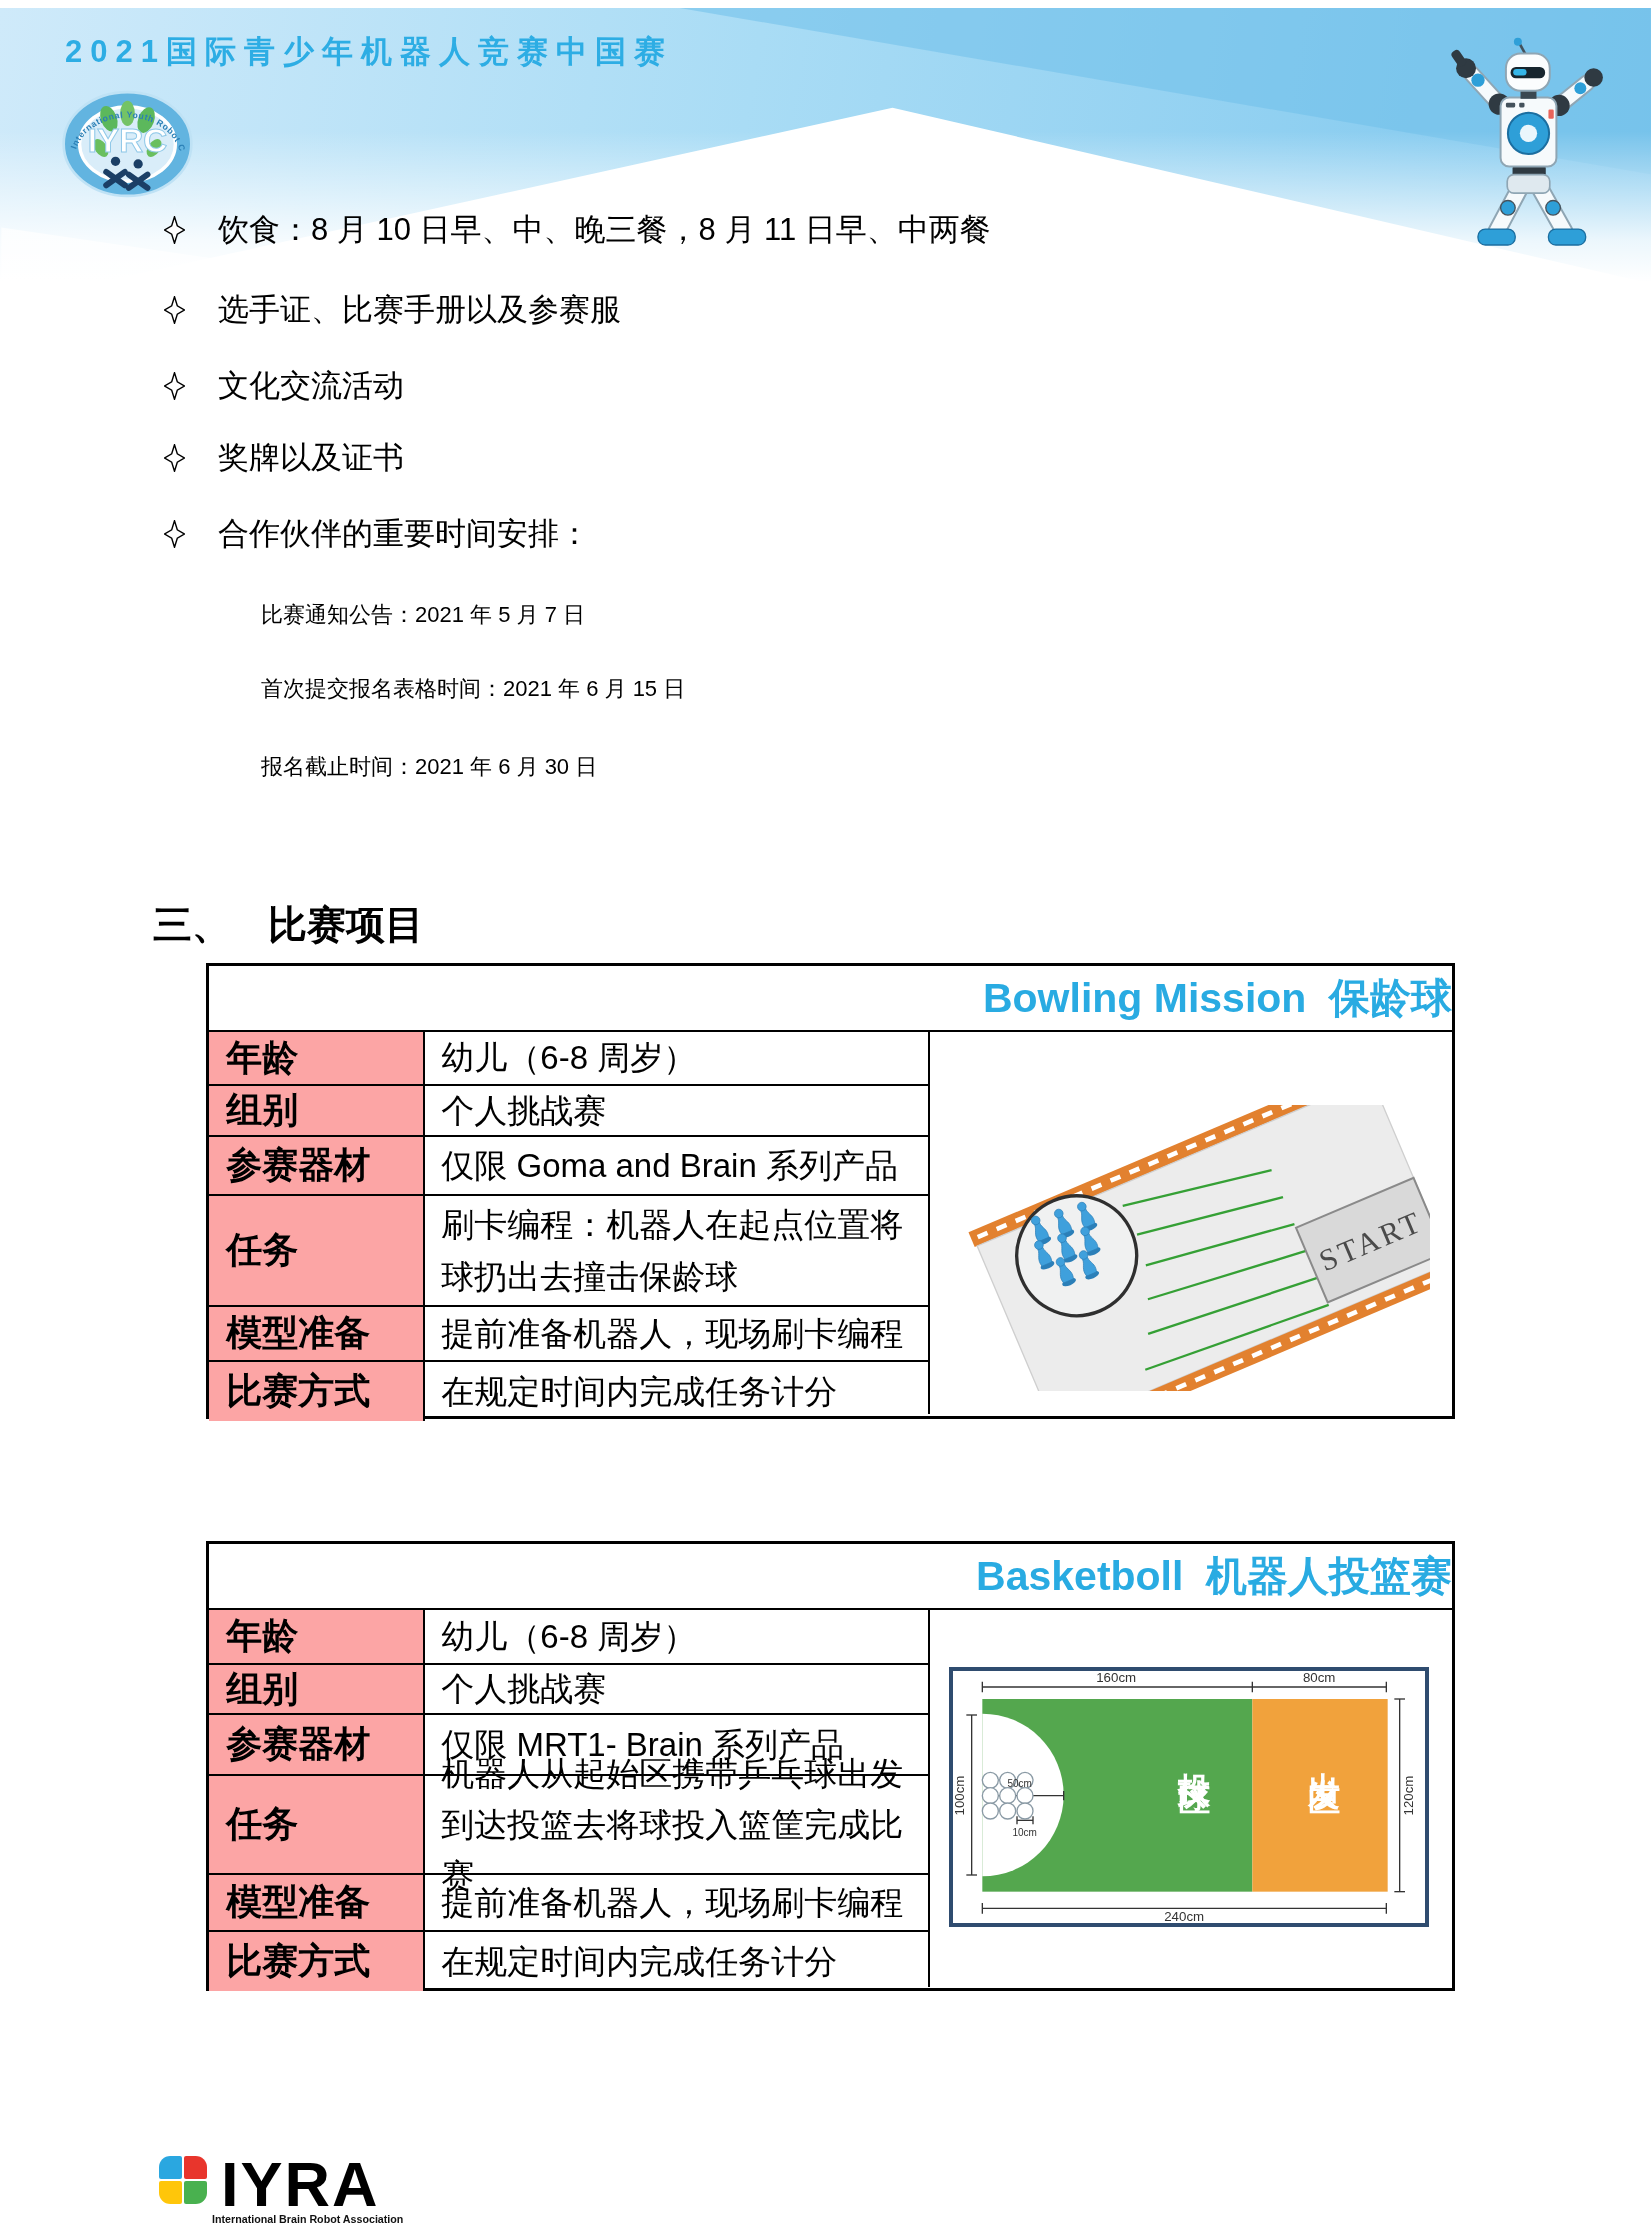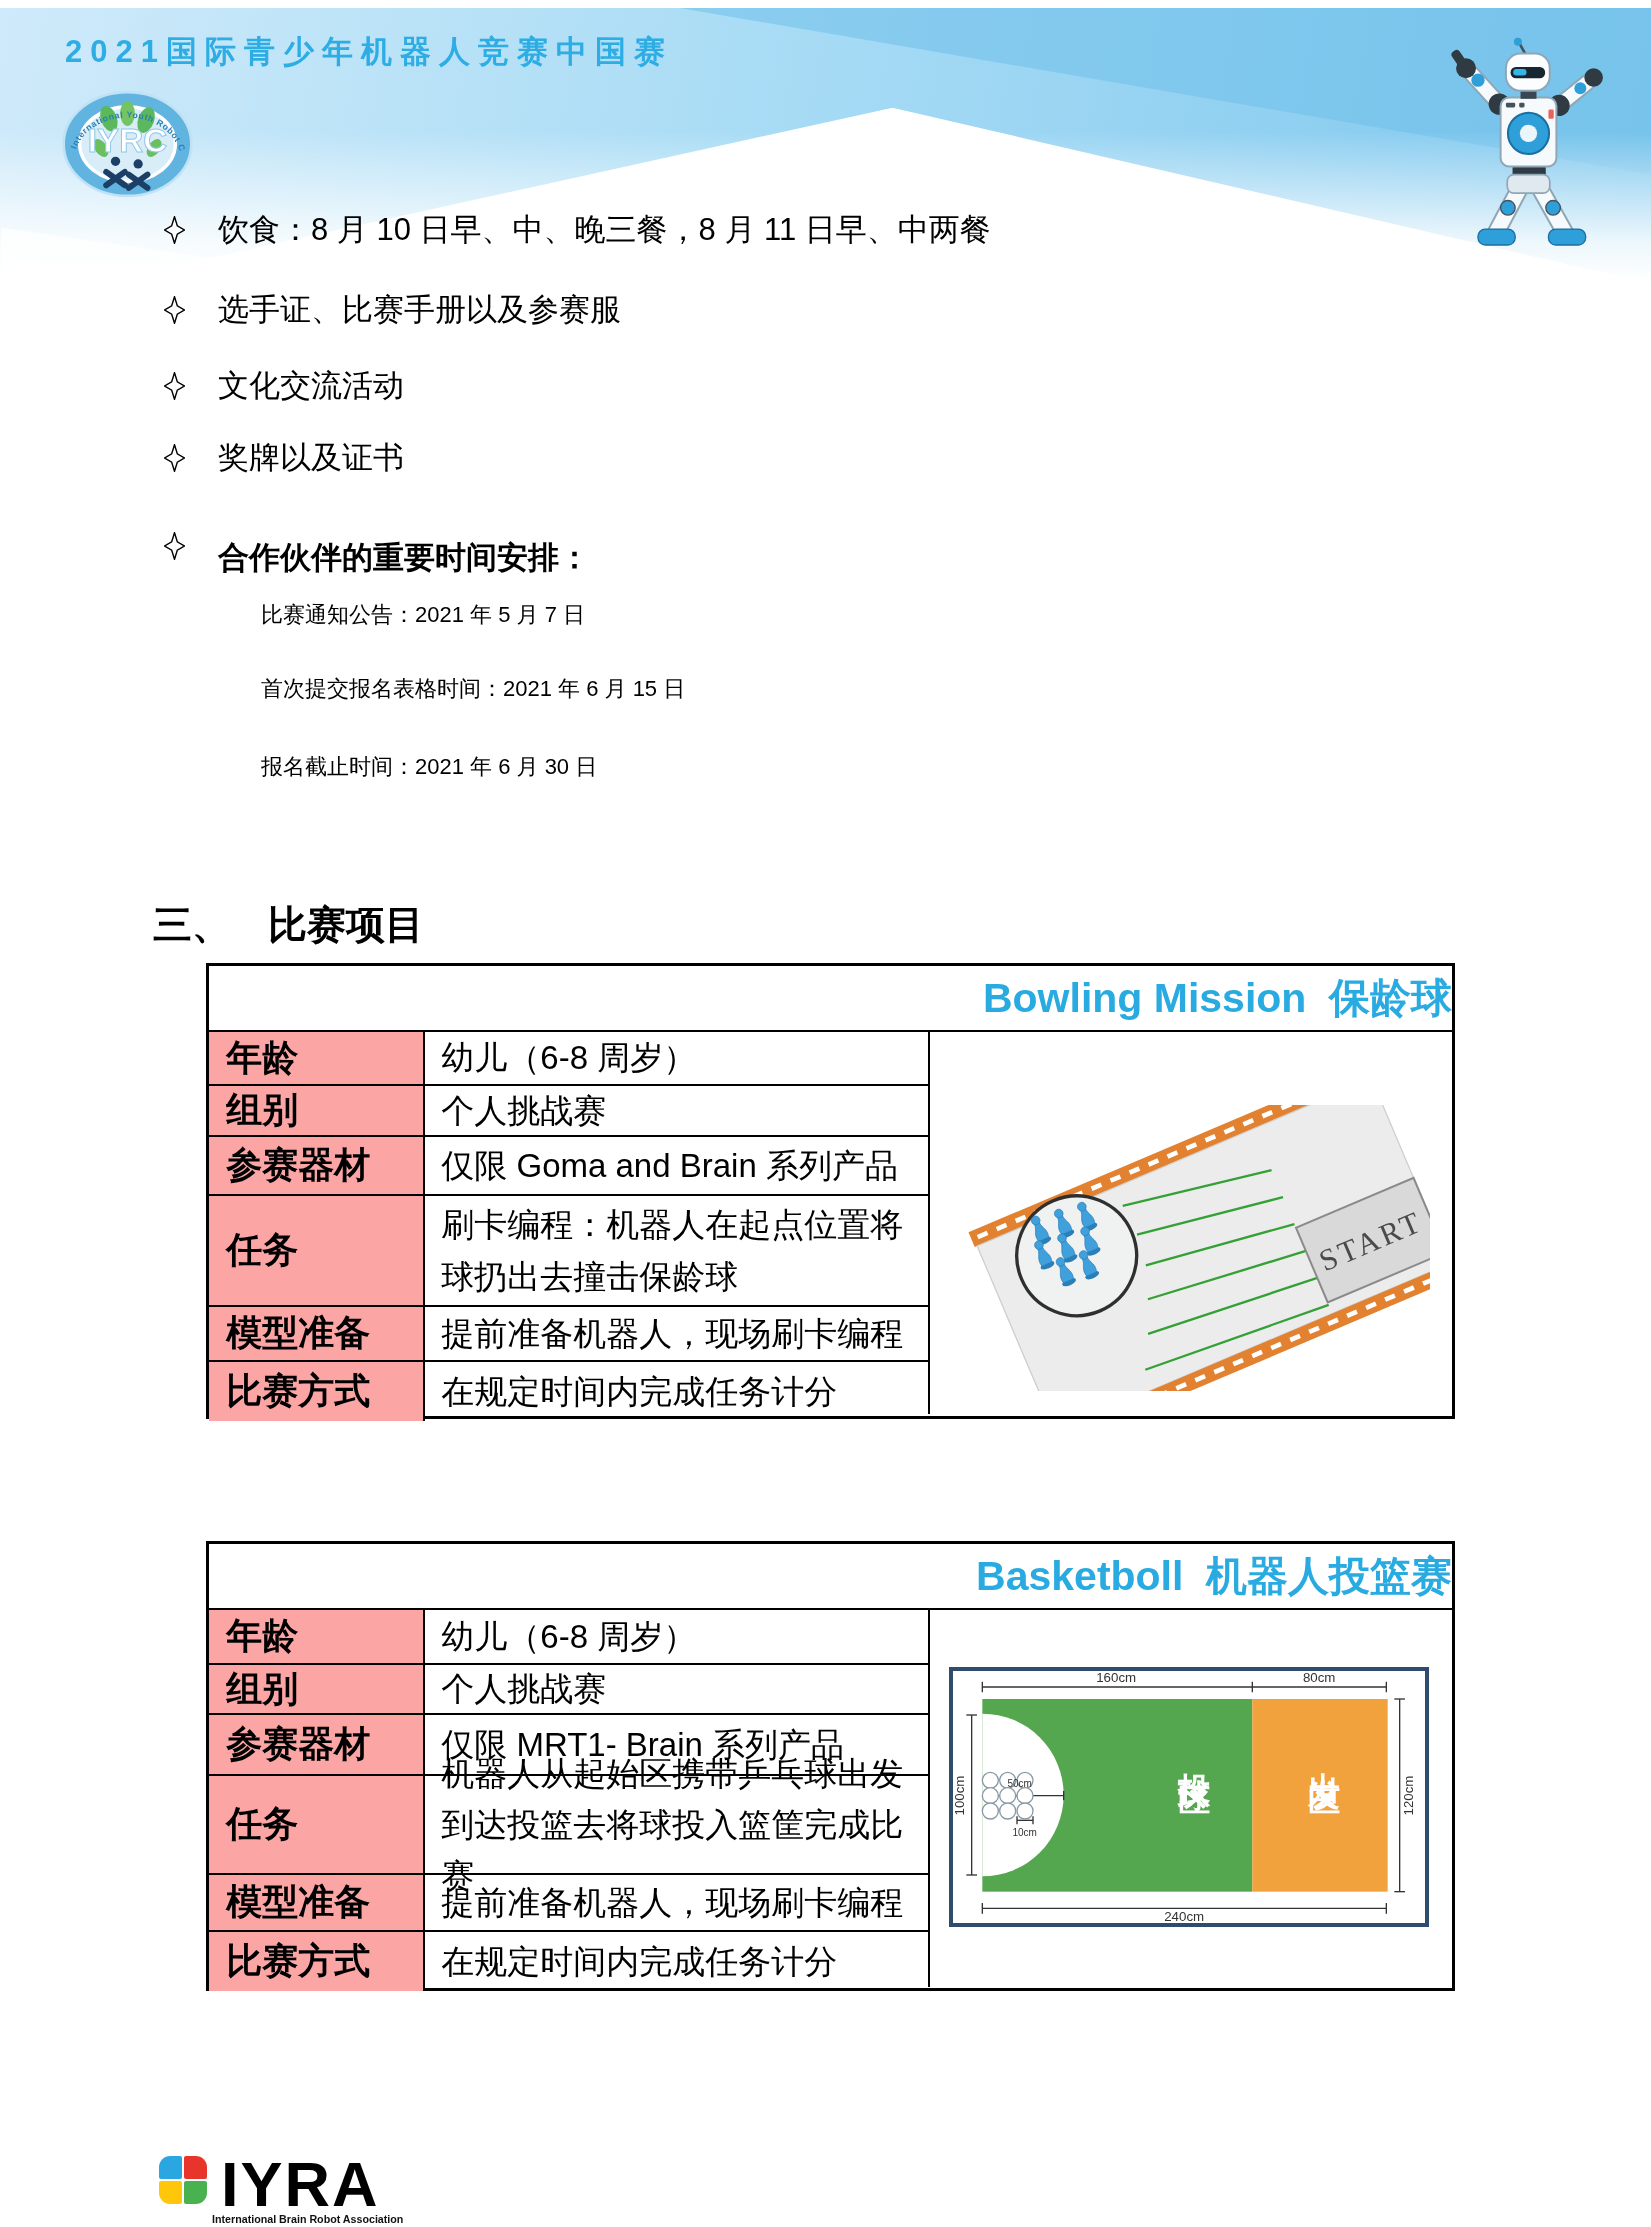--- a/index.html
+++ b/index.html
@@ -11,21 +11,21 @@
   .header-band .fade{position:absolute;inset:0;background:linear-gradient(180deg,rgba(255,255,255,0) 45%,rgba(255,255,255,.85) 85%,#fff 100%);}
   .header-wedges{position:absolute;inset:0;}
   .page-title{position:absolute;left:65px;top:31px;font-size:31px;font-weight:bold;
      color:#2dade4;letter-spacing:8px;white-space:nowrap;}
   .iyrc-logo{position:absolute;left:61px;top:84px;}
   .robot{position:absolute;left:1439px;top:35px;}
   
   .bullet{position:absolute;left:164px;display:flex;align-items:center;}
   .bullet .star{width:21px;height:28px;margin-right:33px;flex:0 0 auto;}
   .bullet .btxt{font-size:31px;line-height:35px;white-space:nowrap;}
-  .bullet.bold .btxt{font-weight:bold;margin-top:24px;}
+  .bullet.bold .btxt{font-weight:normal;}
   .sched{position:absolute;left:225px;font-size:22px;line-height:35px;white-space:nowrap;margin-left:36px;}
   
   .section-head{position:absolute;left:153px;top:898px;font-size:39px;font-weight:bold;display:flex;}
   .section-head .num{margin-right:37px;}
   
   .ctable{position:absolute;left:206px;width:1249px;border:3.3px solid #000;box-sizing:border-box;background:#fff;}
   .t-title{height:64px;border-bottom:2.7px solid #000;display:flex;align-items:center;justify-content:flex-end;
      gap:22.6px;font-size:41px;font-weight:bold;color:#29abe2;}
   .t-body{display:flex;}
   .t-grid{width:719px;flex:0 0 auto;display:flex;flex-direction:column;}

